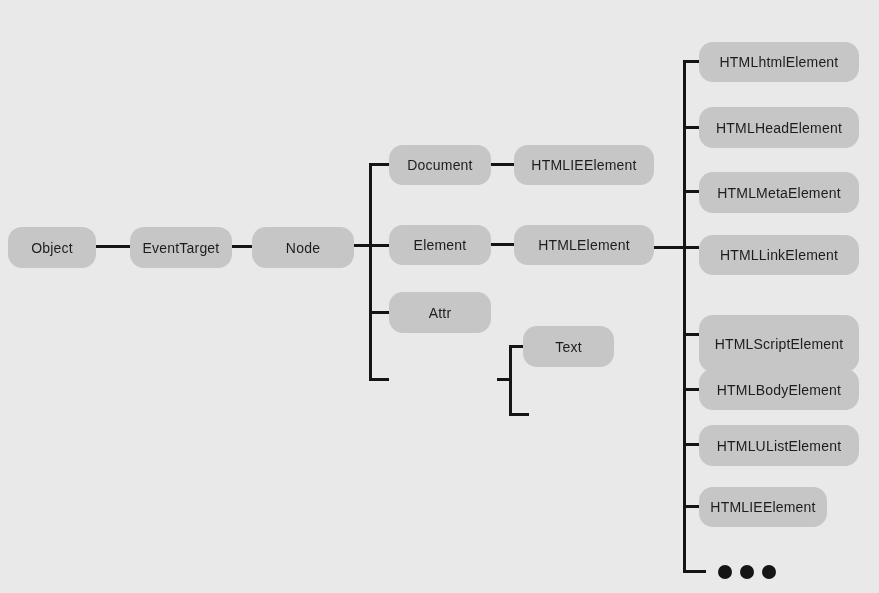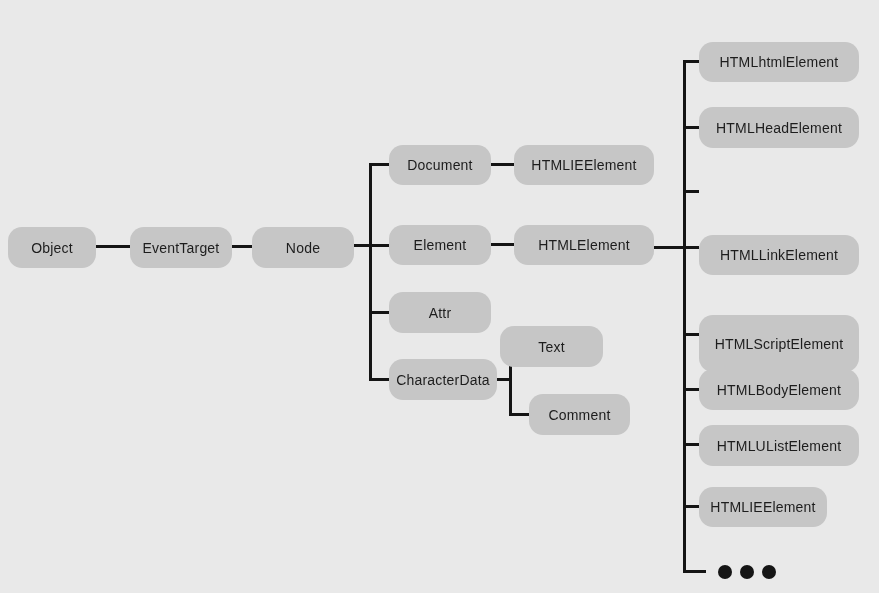--- a/index.html
+++ b/index.html
@@ -70,26 +70,25 @@
 
   <div class="box" style="left:8px;top:227px;width:88px;height:41px">Object</div>
   <div class="box" style="left:130px;top:227px;width:102px;height:41px">EventTarget</div>
   <div class="box" style="left:252px;top:227px;width:102px;height:41px">Node</div>
 
   <div class="box" style="left:389px;top:145px;width:102px;height:40px">Document</div>
   <div class="box" style="left:514px;top:145px;width:140px;height:40px">HTMLIEElement</div>
   <div class="box" style="left:514px;top:225px;width:140px;height:40px">HTMLElement</div>
   <div class="box" style="left:389px;top:225px;width:102px;height:40px">Element</div>
   <div class="box" style="left:389px;top:292px;width:102px;height:41px">Attr</div>
-  <div class="box" style="left:389px;top:359px;width:108px;height:41px">CharacterData</div>
-  <div class="box" style="left:500px;top:326px;width:103px;height:41px">Text</div>
-  <div class="box" style="left:529px;top:394px;width:101px;height:41px">Comment</div>
+  <div class="box" style="left:523px;top:326px;width:91px;height:41px">Text</div>
 
   <div class="box" style="left:699px;top:42px;width:160px;height:40px">HTMLhtmlElement</div>
   <div class="box" style="left:699px;top:107px;width:160px;height:41px">HTMLHeadElement</div>
+  <div class="box" style="left:699px;top:172px;width:160px;height:41px">HTMLMetaElement</div>
   <div class="box" style="left:699px;top:235px;width:160px;height:40px">HTMLLinkElement</div>
   <div class="box" style="left:699px;top:315px;width:160px;height:57px">HTMLScriptElement</div>
   <div class="box" style="left:699px;top:369px;width:160px;height:41px">HTMLBodyElement</div>
   <div class="box" style="left:699px;top:425px;width:160px;height:41px">HTMLUListElement</div>
   <div class="box" style="left:699px;top:487px;width:128px;height:40px">HTMLIEElement</div>
 
   <div class="dot" style="left:718px;top:565px"></div>
   <div class="dot" style="left:740px;top:565px"></div>
   <div class="dot" style="left:762px;top:565px"></div>
 

